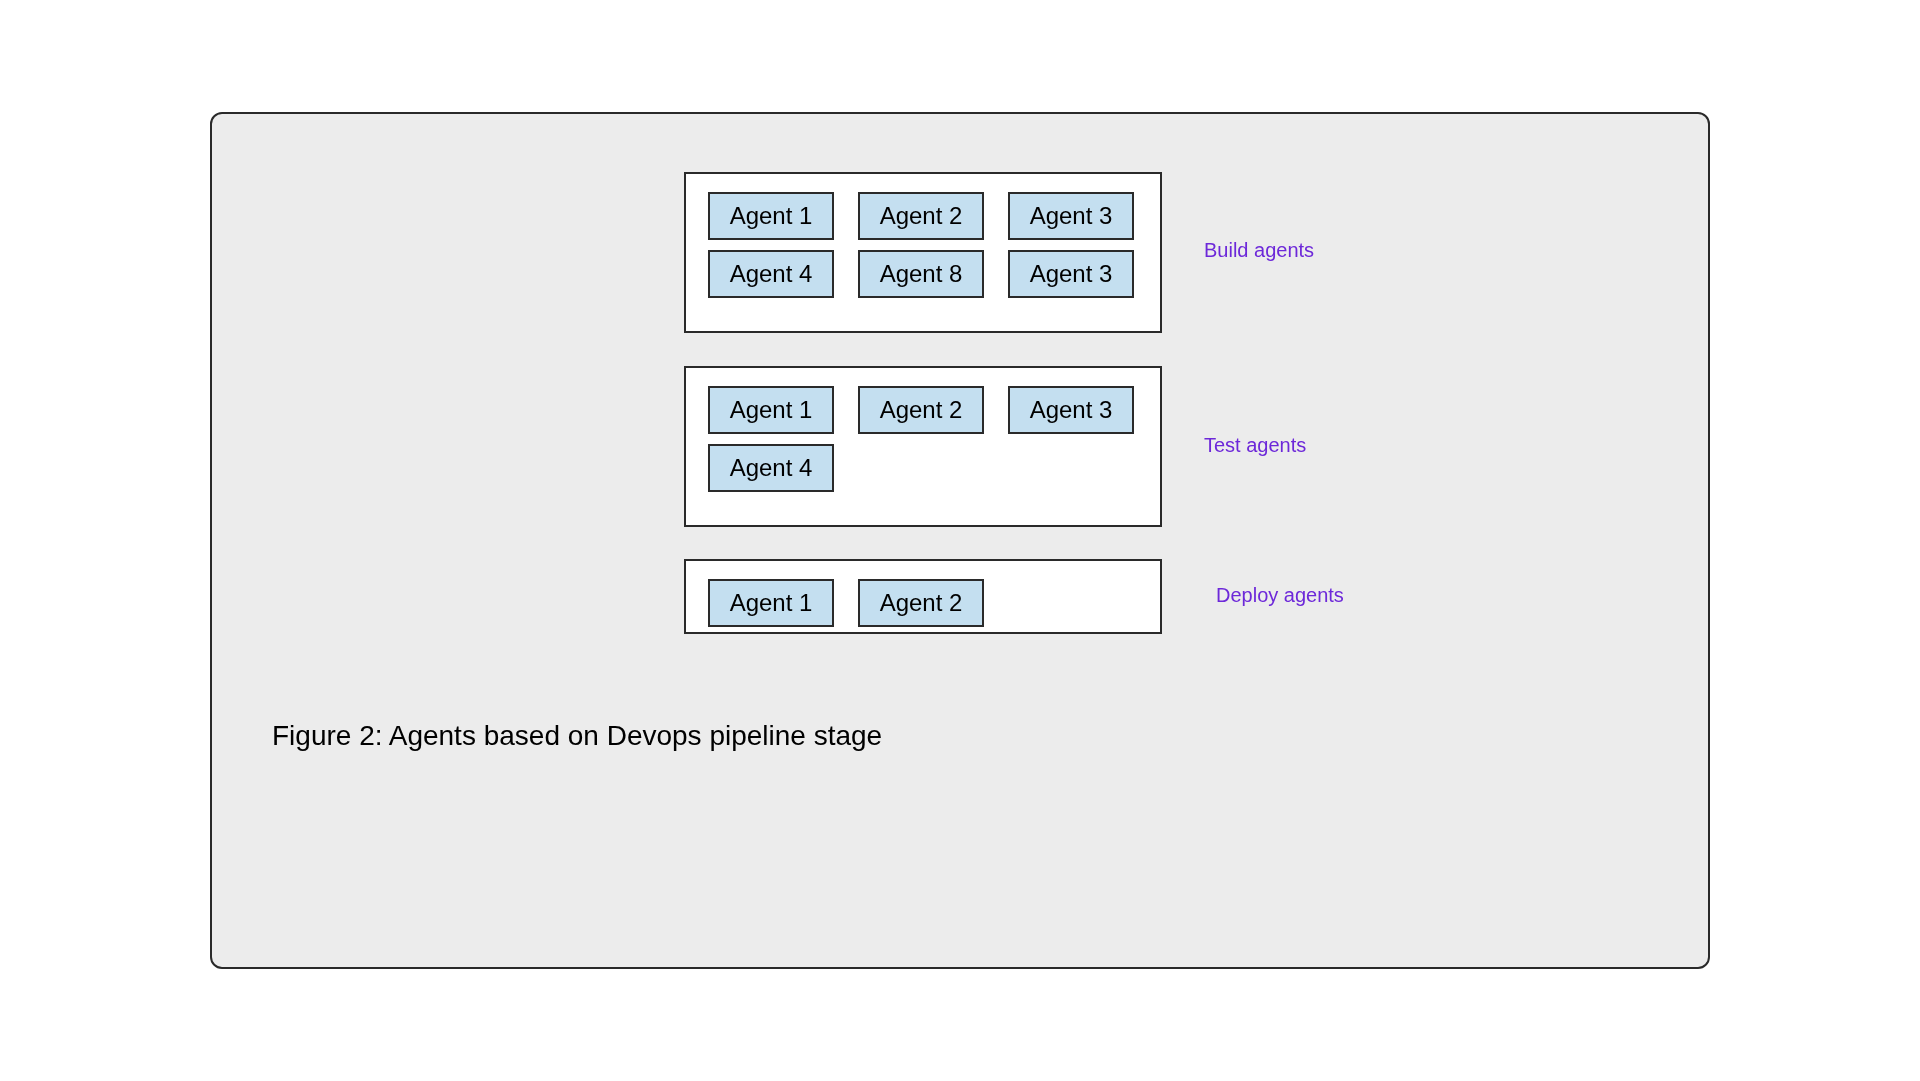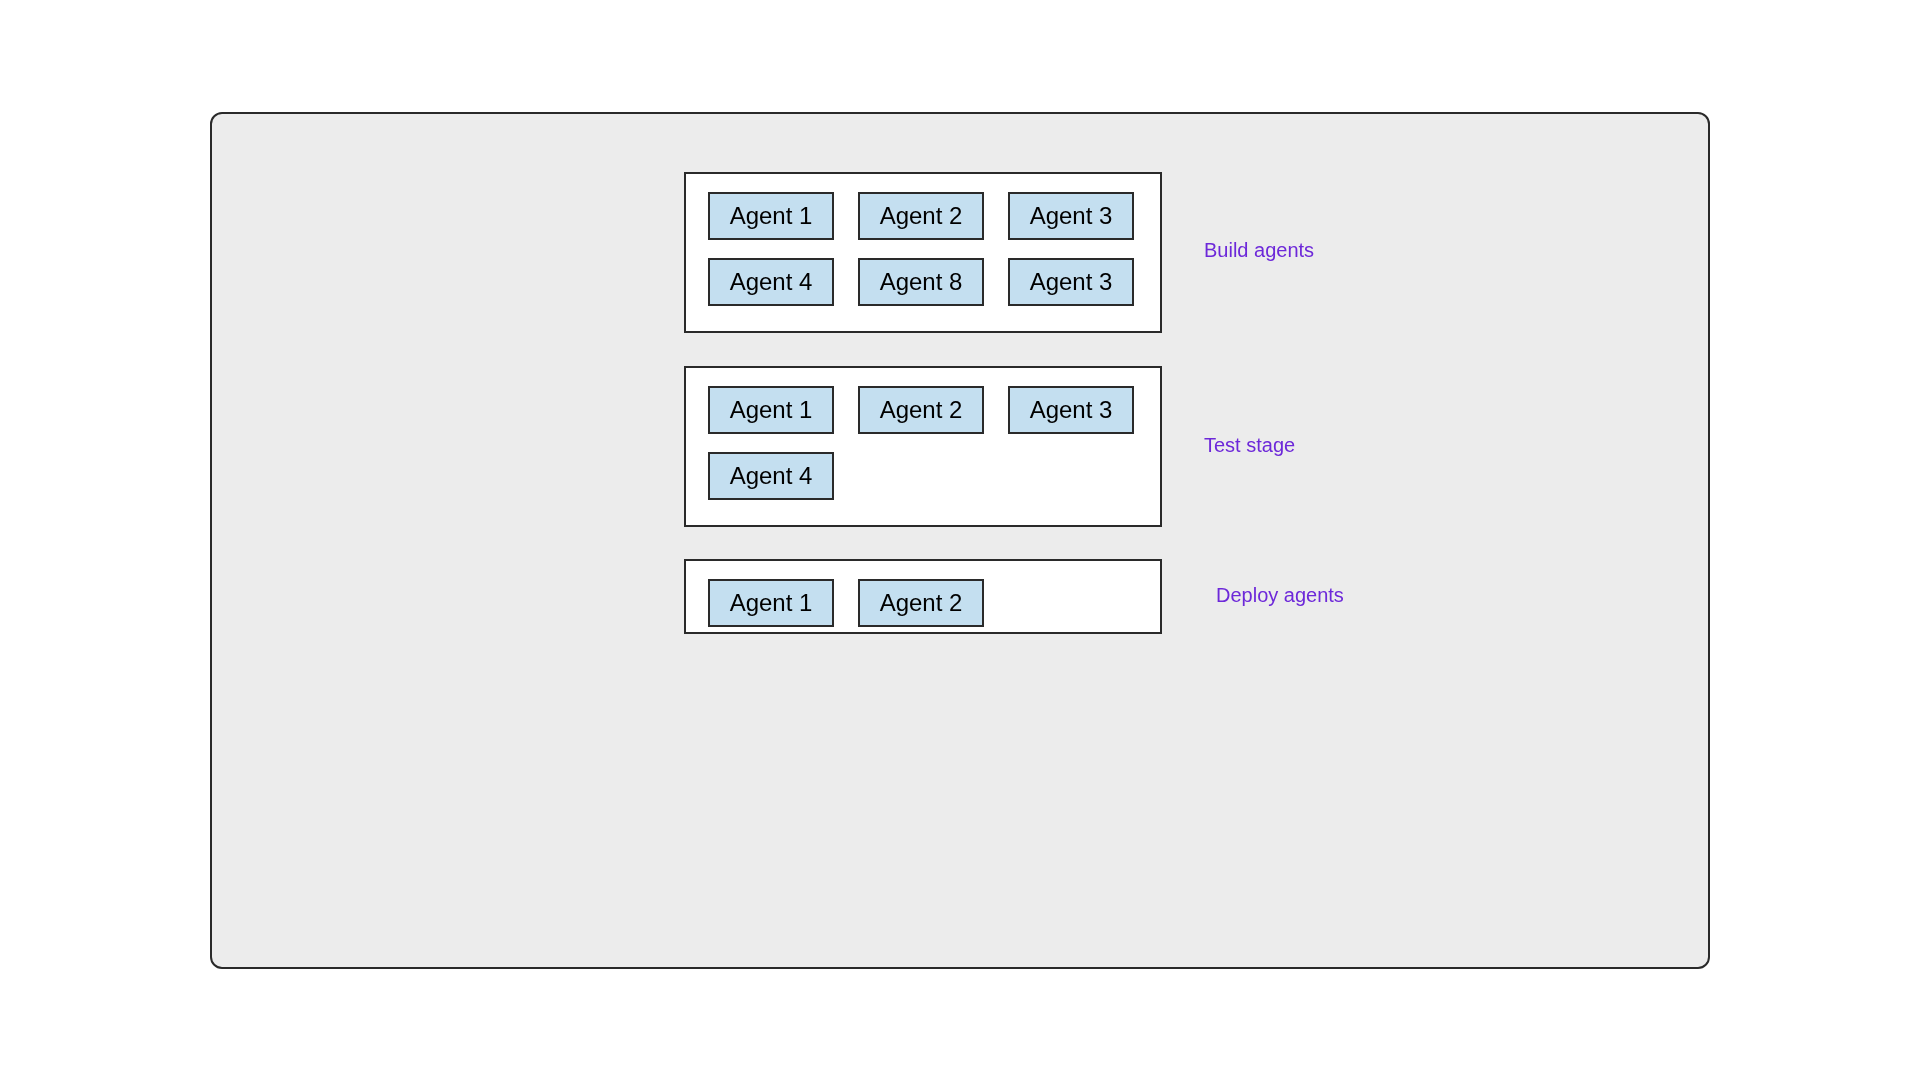--- a/index.html
+++ b/index.html
@@ -33,21 +33,21 @@
     color: #000;
   }
   .group-box {
     position: absolute;
     background: #ffffff;
     border: 2px solid #2a2a2a;
     padding: 18px 22px;
     display: flex;
     flex-wrap: wrap;
     align-content: flex-start;
-    gap: 18px 24px;
+    gap: 10px 24px;
   }
   .build-group {
     left: 472px; top: 58px;
     width: 478px;
     height: 161px;
   }
   .test-group {
     left: 472px; top: 252px;
     width: 478px;
     height: 161px;
@@ -122,26 +122,27 @@
     <div class="agent-box">
         <span>Agent 2</span>
       </div>
     <div class="agent-box">
         <span>Agent 3</span>
       </div>
     <div class="agent-box">
         <span>Agent 4</span>
       </div>
   </div>
-  <div class="group-label label-test">Test stage</div>
+  <div class="group-label label-test">Test agents</div>
 
   <div class="group-box deploy-group">
     <div class="agent-box">
         <span>Agent 1</span>
       </div>
     <div class="agent-box">
         <span>Agent 2</span>
       </div>
   </div>
   <div class="group-label label-deploy">Deploy agents</div>
 
+  <div class="caption">Figure 2: Agents based on Devops pipeline stage</div>
 
 </div>
 
 </body></html>

